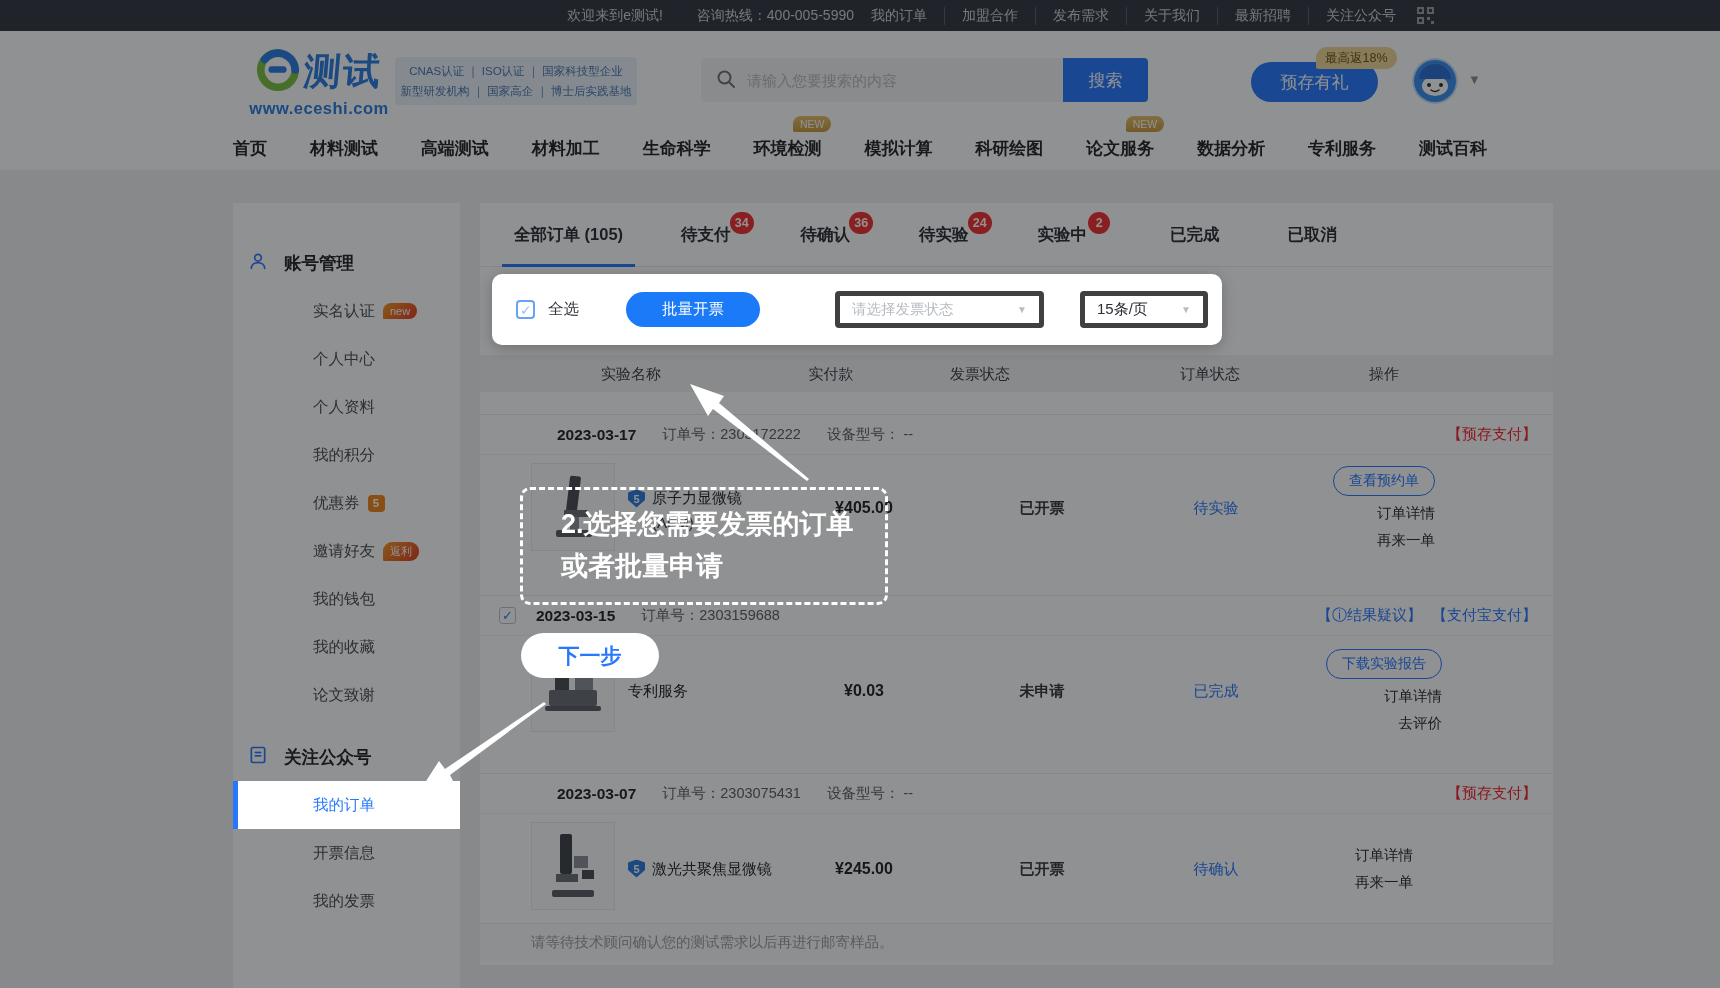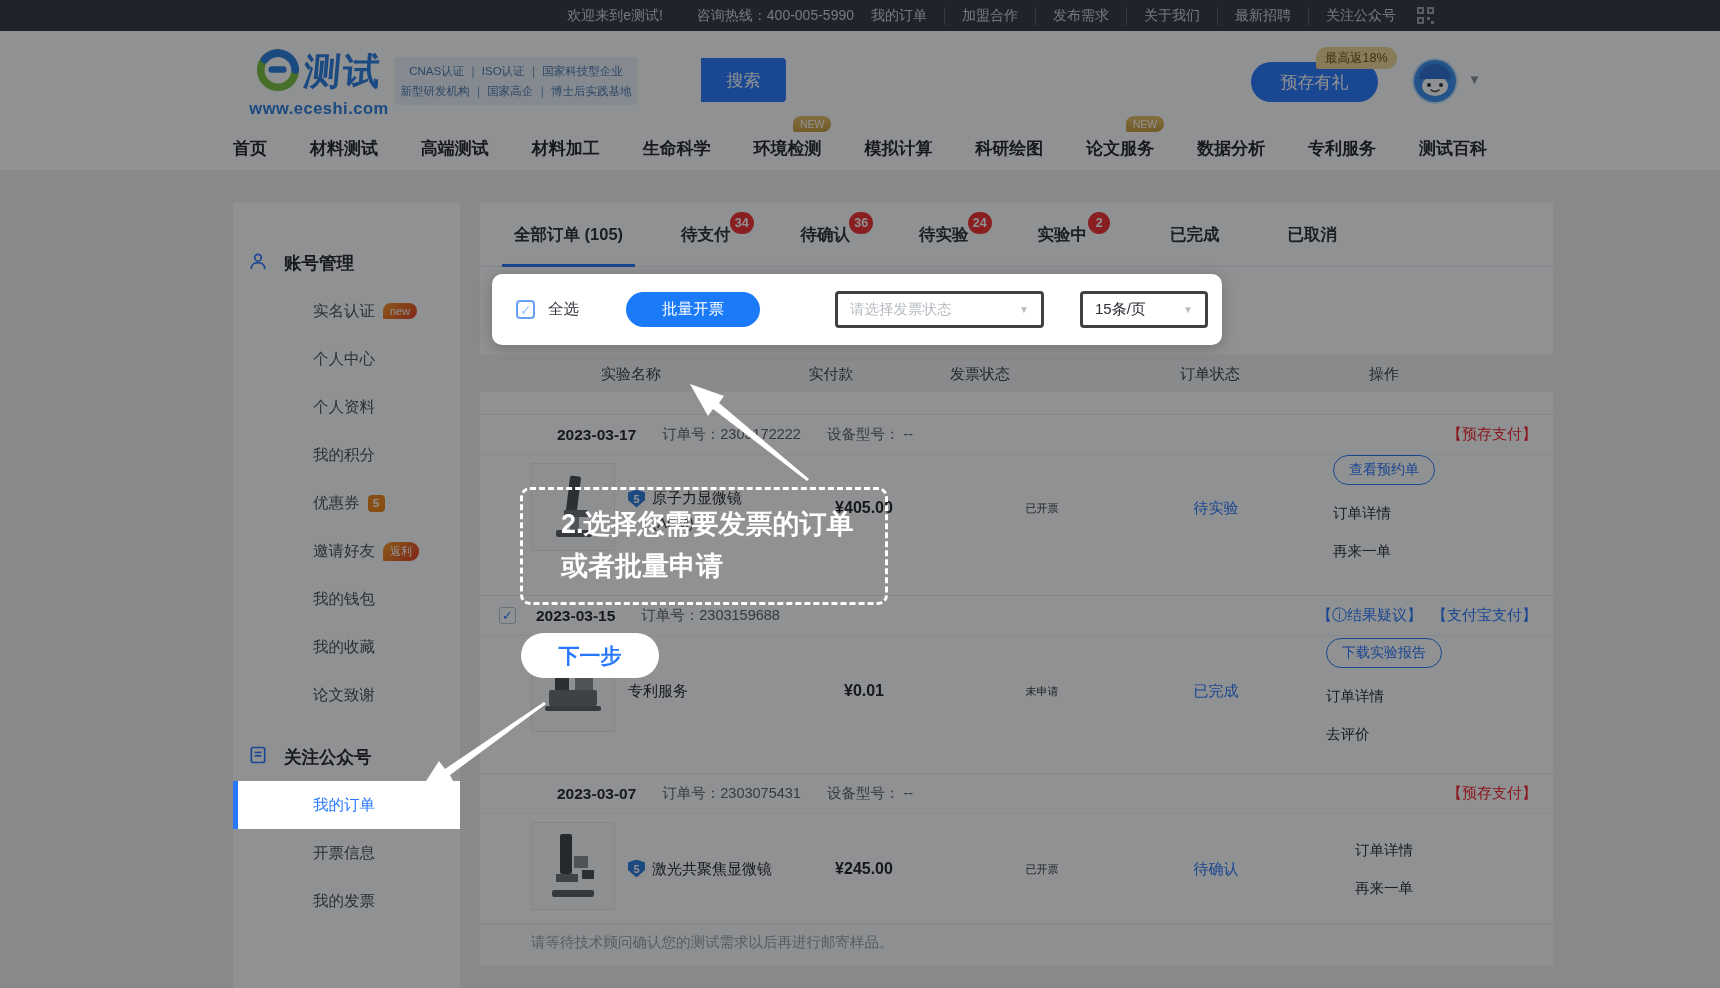--- a/index.html
+++ b/index.html
@@ -73,21 +73,21 @@
 
   
   .toolbar { position:relative; z-index:20; margin:7px 0 0 12px; width:730px; height:71px; background:#fff;
              border-radius:10px; display:flex; align-items:center; box-shadow:0 3px 14px rgba(0,0,0,0.22); }
   .cb { width:19px; height:19px; border:2px solid #69a1f7; border-radius:4px; margin-left:24px; position:relative;
         background:#fff; cursor:pointer; }
   .cb::after { content:"✓"; color:#9cc3f9; font-size:14px; font-weight:bold; position:absolute; left:2px; top:0px; }
   .select-all { margin-left:13px; font-size:15.5px; color:#30343a; }
   .batch-btn { margin-left:47px; width:134px; height:35px; border-radius:18px; background:#1a7af8; color:#fff;
                font-size:15.5px; display:flex; align-items:center; justify-content:center; cursor:pointer; }
-  .dd { height:37px; border:3px solid #404040; border-radius:4px; display:flex; align-items:center;
+  .dd { height:37px; border:5px solid #404040; border-radius:4px; display:flex; align-items:center;
         padding:0 12px; background:#fff; cursor:pointer; }
   .dd .caret { margin-left:auto; color:#b9bdc3; font-size:10px; }
   .dd1 { margin-left:75px; width:209px; font-size:14.5px; color:#b7bbc1; }
   .dd2 { margin-left:36px; width:128px; font-size:15px; color:#2b2f36; }
 
   
   .thead { margin-top:10px; height:37px; background:#f1f2f5; position:relative; font-size:15px; color:#3c4047; }
   .thead span { position:absolute; top:50%; transform:translate(-50%,-50%); white-space:nowrap; }
   .h0{left:151px}.h1{left:351px}.h2{left:500px}.h3{left:730px}.h4{left:904px}
 
@@ -108,24 +108,24 @@
   .thumb { position:absolute; left:51px; top:8px; width:84px; height:88px; border:1px solid #ececec; background:#fcfcfd;
            display:flex; align-items:center; justify-content:center; cursor:pointer; }
   .iteminfo { position:absolute; left:148px; font-size:15px; color:#23262b; }
   .iteminfo .row { display:flex; align-items:center; gap:7px; cursor:pointer; white-space:nowrap; }
   .iteminfo .sub { margin-left:24px; margin-top:6px; color:#33373d; }
   .vcenter { top:50%; transform:translateY(-50%); }
   .shield { width:17px; height:18px; background:#2f7de1; color:#fff; font-size:11px; font-weight:bold;
             display:inline-flex; align-items:center; justify-content:center; flex:none;
             clip-path:polygon(50% 0,100% 16%,100% 58%,50% 100%,0 58%,0 16%); }
   .price { position:absolute; left:384px; top:50%; transform:translate(-50%,-50%); font-weight:bold; font-size:16px; color:#1f2227; white-space:nowrap; }
-  .inv   { position:absolute; left:562px; top:50%; transform:translate(-50%,-50%); font-size:11px; color:#33373d; white-space:nowrap; }
+  .inv   { position:absolute; left:562px; top:50%; transform:translate(-50%,-50%); font-size:15px; color:#33373d; white-space:nowrap;font-weight:bold; }
   .ost   { position:absolute; left:736px; top:50%; transform:translate(-50%,-50%); font-size:15px; color:#2878ff; white-space:nowrap; }
   .acts  { position:absolute; left:904px; top:50%; transform:translate(-50%,-50%); display:flex; flex-direction:column;
-           align-items:flex-start; gap:19px; font-size:14.5px; color:#2b2f33; }
+           align-items:flex-end; gap:8px; font-size:14.5px; color:#2b2f33; }
   .acts > div { cursor:pointer; white-space:nowrap; }
   .pill { border:1px solid #2878ff; color:#2878ff; border-radius:16px; padding:5px 15px; font-size:14px; }
   .onote { border-top:1px solid #eee; background:#fafbfc; height:38px; display:flex; align-items:center;
            padding-left:51px; font-size:14.5px; color:#9aa0a7; }
 
   
   .dim { position:absolute; inset:0; background:rgba(8,10,14,0.45); z-index:10; }
   .tut-arrows { position:absolute; inset:0; z-index:25; pointer-events:none; }
   .tut-box { position:absolute; left:520px; top:487px; width:368px; height:118px; border:3px dashed #fff;
              border-radius:10px; z-index:30; padding:13px 0 0 38px; color:#fff; font-size:27px; font-weight:bold;
@@ -182,20 +182,29 @@
     </div>
     <div class="logo-site">www.eceshi.com</div>
   </div>
 
   <div class="certs">
     <div>CNAS认证 ｜ ISO认证 ｜ 国家科技型企业</div>
     <div>新型研发机构 ｜ 国家高企 ｜ 博士后实践基地</div>
   </div>
 
   <div class="search">
+    <div class="search-input-wrap">
+      <span class="search-icon">
+        <svg width="20" height="20" viewBox="0 0 20 20">
+            <circle cx="8.5" cy="8.5" r="6" fill="none" stroke="#6d7278" stroke-width="2"></circle>
+            <line x1="13" y1="13" x2="18" y2="18" stroke="#6d7278" stroke-width="2" stroke-linecap="round"></line>
+          </svg>
+      </span>
+      <input class="search-input" placeholder="请输入您要搜索的内容" style="">
+    </div>
     <button class="search-btn">搜索</button>
   </div>
 
   <div class="prestore">预存有礼</div>
   <div class="prestore-badge">最高返18%</div>
 
   <div class="avatar">
     <svg width="46" height="46">
         <circle cx="23" cy="23" r="23" fill="#bfe0ff"></circle>
         <circle cx="23" cy="23" r="21" fill="#3b8ef0"></circle>
@@ -381,21 +390,21 @@
               <rect x="14" y="10" width="14" height="20" fill="#4a4f55"></rect>
               <rect x="34" y="16" width="18" height="14" fill="#8a8f96"></rect>
               <rect x="4" y="46" width="56" height="5" rx="2" fill="#5a5f66"></rect>
             </svg>
         </div>
         <div class="iteminfo vcenter">
           <div class="row">
             <span>专利服务</span>
           </div>
         </div>
-        <span class="price">¥0.01</span>
+        <span class="price">¥0.03</span>
         <span class="inv">未申请</span>
         <span class="ost">已完成</span>
         <div class="acts">
           <div class="pill">下载实验报告</div>
           <div>订单详情</div>
           <div>去评价</div>
         </div>
       </div>
     </div>
 

